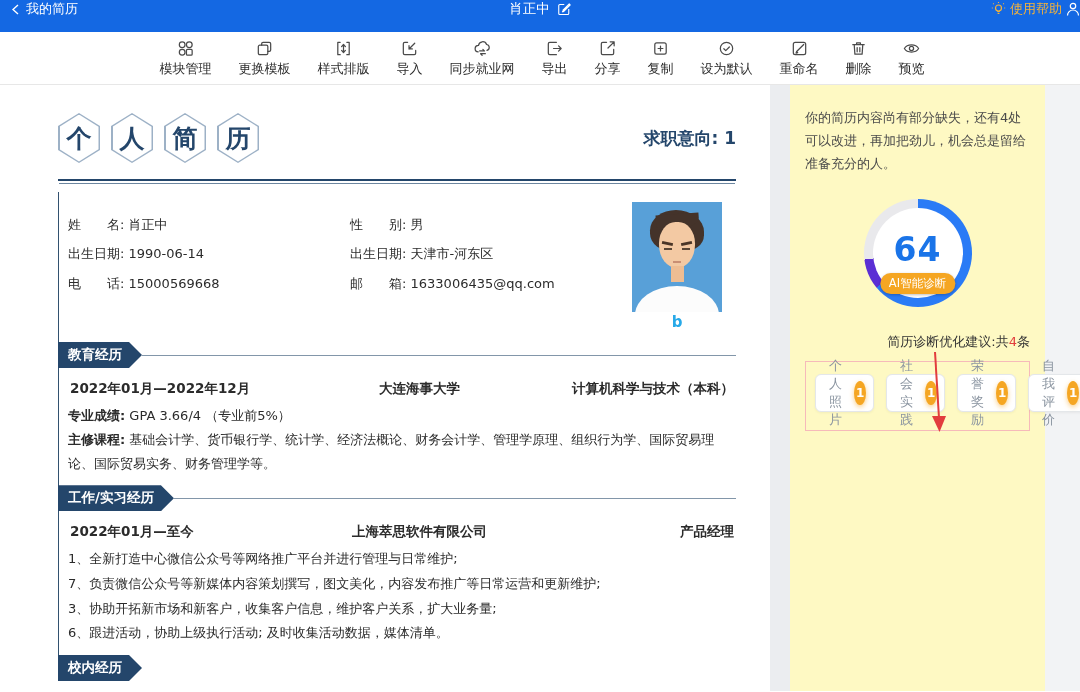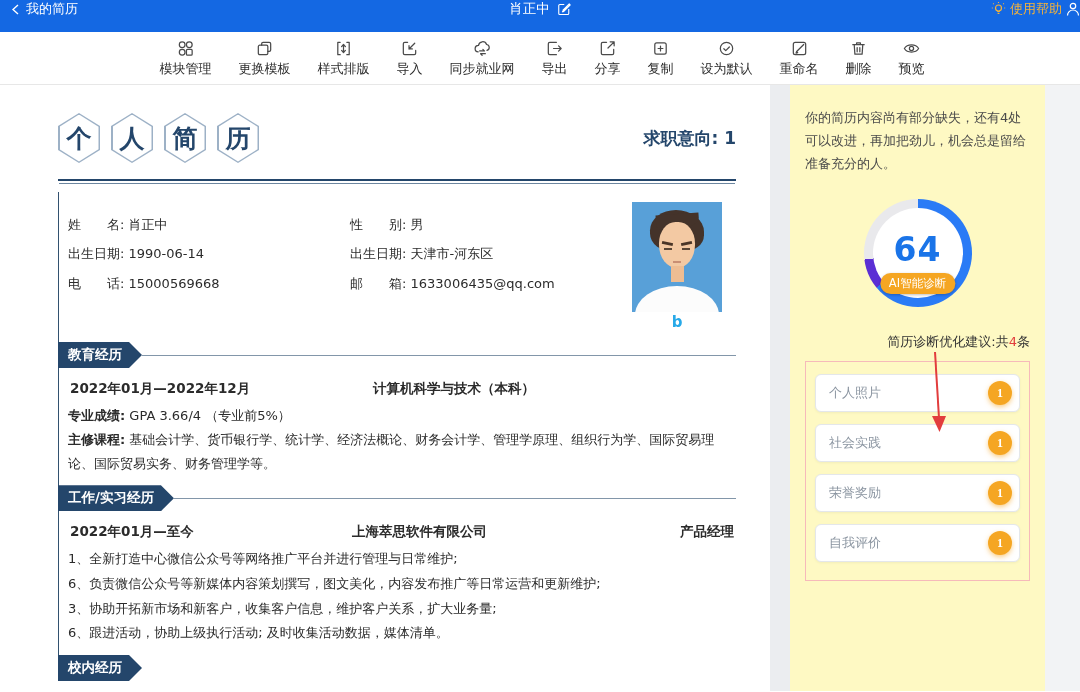--- a/index.html
+++ b/index.html
@@ -87,21 +87,21 @@
   .ring-in { width:90px; height:90px; border-radius:50%; background:#fff;
     display:flex; align-items:center; justify-content:center; }
   .score { font-size:33px; font-weight:bold; color:#1a74e8; letter-spacing:1px; padding-bottom:8px; }
   .ai-badge { position:absolute; left:50%; transform:translateX(-50%); bottom:13px;
     background:#f5a623; color:#fff; font-size:11.5px; padding:3px 9px; border-radius:11px;
     white-space:nowrap; box-shadow:0 1px 3px rgba(0,0,0,.25); }
   .red-arrow { position:absolute; top:265px; left:138px; }
   .suggest-title { text-align:right; font-size:13px; color:#333; margin-top:26px; }
   .count-red { color:#e23d3d; }
   .suggest-box { margin-top:10px; border:1px solid #f6baba; padding:12px 9px 18px;
-    display:flex; flex-direction:column; gap:12px;font-family:Liberation Serif, serif; }
+    display:flex; flex-direction:row; gap:12px; }
   .suggest-card { border:1px solid #e4e7ea; border-radius:6px; height:38px; display:flex;
     align-items:center; justify-content:space-between; padding:0 7px 0 13px;
     box-shadow:0 1px 3px rgba(0,0,0,.05); cursor:pointer; background:#fff; }
   .suggest-label { font-size:13px; color:#8a94a0; }
   .badge-count { width:24px; height:24px; border-radius:50%; background:#f5a623; color:#fff;
     font-size:12px; font-weight:bold; display:flex; align-items:center; justify-content:center;
     box-shadow:0 2px 5px rgba(245,166,35,.55); }
 </style>
 </head>
 <body>
@@ -279,41 +279,42 @@
     </div>
 
     <div class="section">
       <div class="sec-head">
         <span class="sec-tag">教育经历</span>
         <span class="sec-line"></span>
       </div>
       <div class="sec-body">
         <div class="entry-row">
           <span class="e-date">2022年01月—2022年12月</span>
+          <span class="e-mid">大连海事大学</span>
           <span class="e-right">计算机科学与技术（本科）</span>
         </div>
         <div class="dline"><span class="dlabel">专业成绩:</span><span> GPA 3.66/4 （专业前5%）</span></div>
         <div class="dline"><span class="dlabel">主修课程:</span><span> 基础会计学、货币银行学、统计学、经济法概论、财务会计学、管理学原理、组织行为学、国际贸易理论、国际贸易实务、财务管理学等。</span></div>
       </div>
     </div>
 
     <div class="section">
       <div class="sec-head">
         <span class="sec-tag">工作/实习经历</span>
         <span class="sec-line"></span>
       </div>
       <div class="sec-body">
         <div class="entry-row">
           <span class="e-date">2022年01月—至今</span>
           <span class="e-mid">上海萃思软件有限公司</span>
           <span class="e-right">产品经理</span>
         </div>
         <div class="bullets">
           <div class="dline">1、全新打造中心微信公众号等网络推广平台并进行管理与日常维护;</div>
-          <div class="dline">6、负责微信公众号等新媒体内容策划撰写，图文美化，内容发布推广等日常运营和更新维护;</div>
+          <div class="dline">7、负责微信公众号等新媒体内容策划撰写，图文美化，内容发布推广等日常运营和更新维护;</div>
           <div class="dline">3、协助开拓新市场和新客户，收集客户信息，维护客户关系，扩大业务量;</div>
           <div class="dline">6、跟进活动，协助上级执行活动; 及时收集活动数据，媒体清单。</div>
         </div>
       </div>
     </div>
 
     <div class="section">
       <div class="sec-head">
         <span class="sec-tag">校内经历</span>
 

